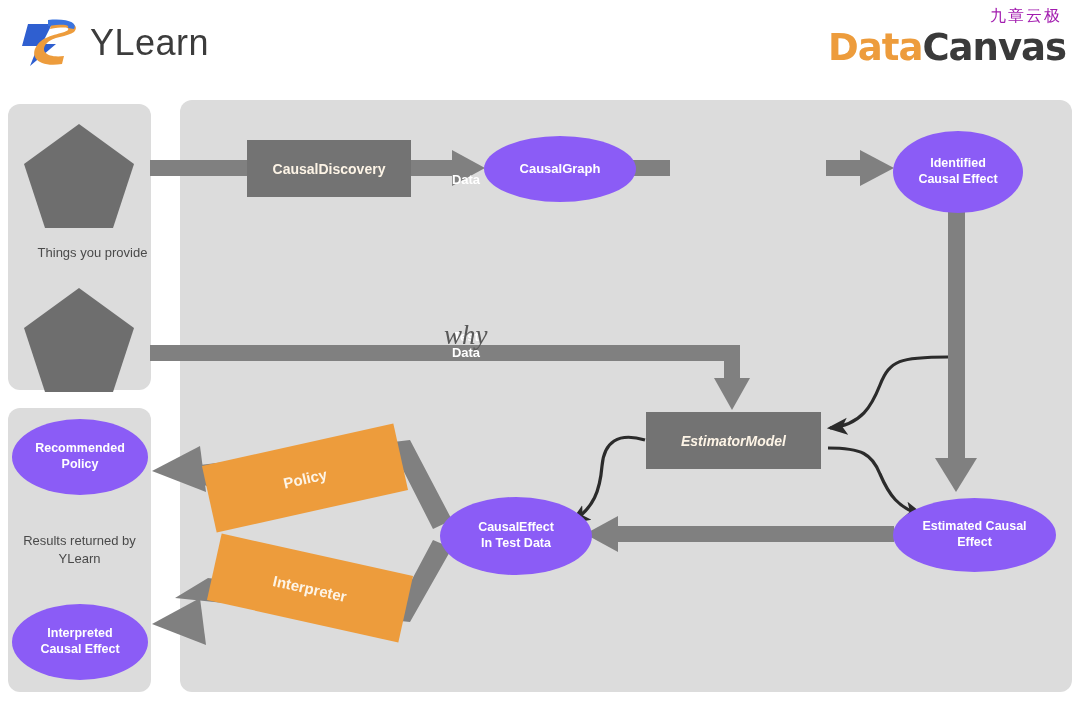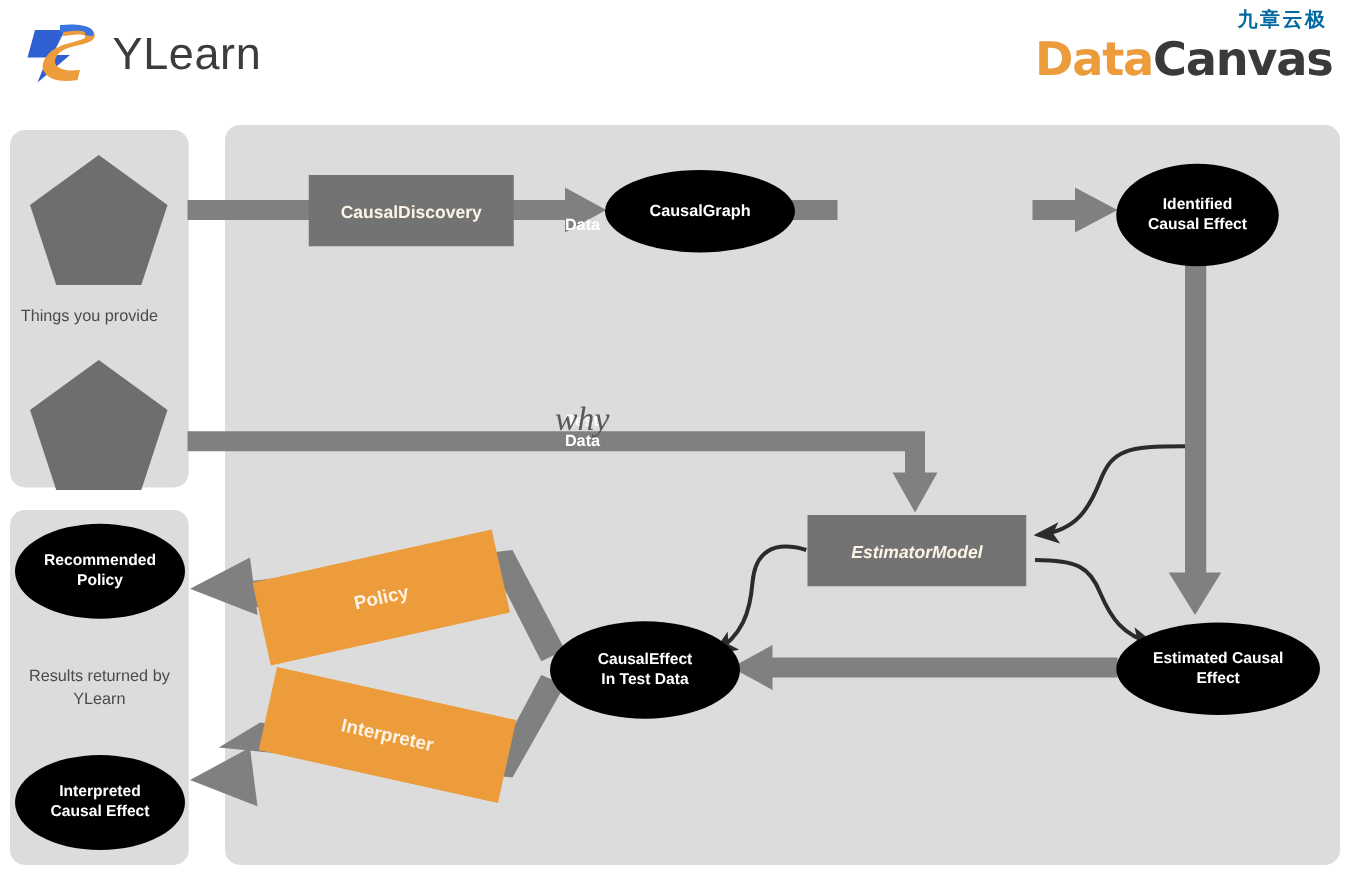--- a/index.html
+++ b/index.html
@@ -16,21 +16,21 @@
   
   .header{position:absolute;left:0;top:0;width:1080px;height:92px;}
   .ylearn-logo{position:absolute;left:12px;top:10px;width:72px;height:62px;}
   .ylearn-title{
     position:absolute;left:90px;top:22px;
     font-size:36px;color:#3c3c3c;letter-spacing:0.5px;
   }
   .dc-logo{position:absolute;right:8px;top:4px;width:232px;height:66px;}
   .dc-cn{
     position:absolute;right:10px;top:2px;
-    font-size:16px;font-weight:bold;color:#0369a1;letter-spacing:2px;
+    font-size:16px;font-weight:normal;color:#a21caf;letter-spacing:2px;
     font-family:"DejaVu Sans",sans-serif;
   }
   .dc-main{
     position:absolute;right:6px;top:22px;
     font-size:37px;font-weight:bold;letter-spacing:-1px;
     font-family:"DejaVu Sans","Liberation Sans",sans-serif;
   }
   .dc-data{color:#ED9C3C;}
   .dc-canvas{color:#3a3a3a;}
 
@@ -39,21 +39,21 @@
   .panel-provide{left:8px;top:104px;width:143px;height:286px;}
   .panel-results{left:8px;top:408px;width:143px;height:284px;}
   .panel-main{left:180px;top:100px;width:892px;height:592px;}
 
   
   .flow-svg{position:absolute;left:0;top:0;width:1080px;height:701px;pointer-events:none;}
 
   
   .node{position:absolute;display:flex;align-items:center;justify-content:center;text-align:center;}
   .ellipse{
-    background:#000000;border-radius:50%;
+    background:#8b5cf6;border-radius:50%;
     color:#ffffff;font-size:12.5px;font-weight:bold;line-height:1.25;
   }
   .obox{
     background:#737373;color:#fdf4e6;
     font-size:14px;font-weight:bold;
   }
   .pent-label{
     position:absolute;color:#ffffff;font-size:13px;font-weight:bold;
     text-align:center;line-height:1.25;width:100%;
   }
@@ -158,21 +158,21 @@
     </g>
     <g>
       <path d="M79,288 L134,328 L113,392 L45,392 L24,328 Z" fill="#6e6e6e"></path>
     </g>
   </svg>
 
   <div class="pent-label" style="left:8px;top:172px;">Data</div>
   <div class="pent-label" style="left:8px;top:329px;">Test</div>
   <div class="pent-label" style="left:8px;top:345px;">Data</div>
 
-  <div class="panel-caption" style="left:0;top:244px;">Things you provide</div>
+  <div class="panel-caption" style="left:21px;top:244px;">Things you provide</div>
 
   <div class="node ellipse" style="left:12px;top:419px;width:136px;height:76px;flex-direction:column;">
     <span>Recommended</span>
     <span>Policy</span>
   </div>
 
   <div class="panel-caption" style="left:8px;top:532px;">
     <div>Results returned by</div>
     <div>YLearn</div>
   </div>

